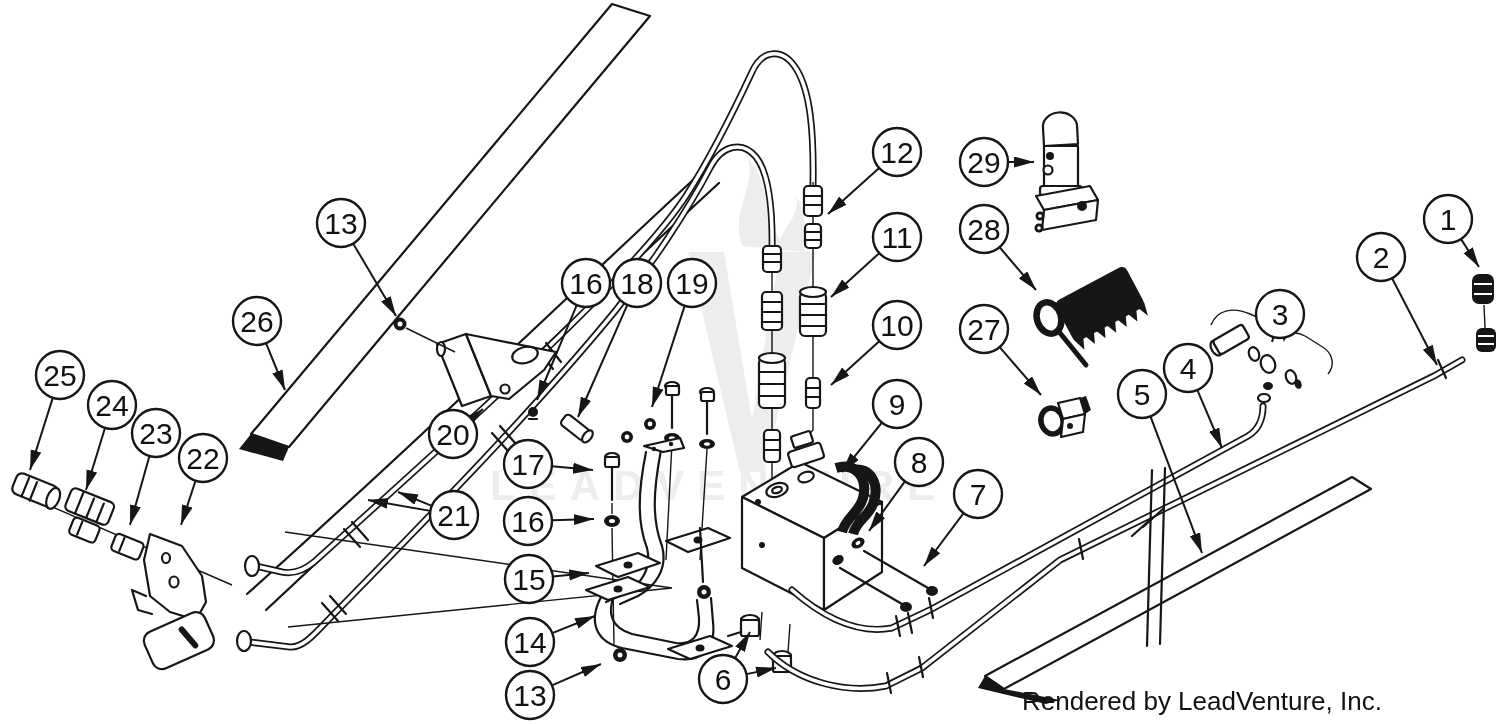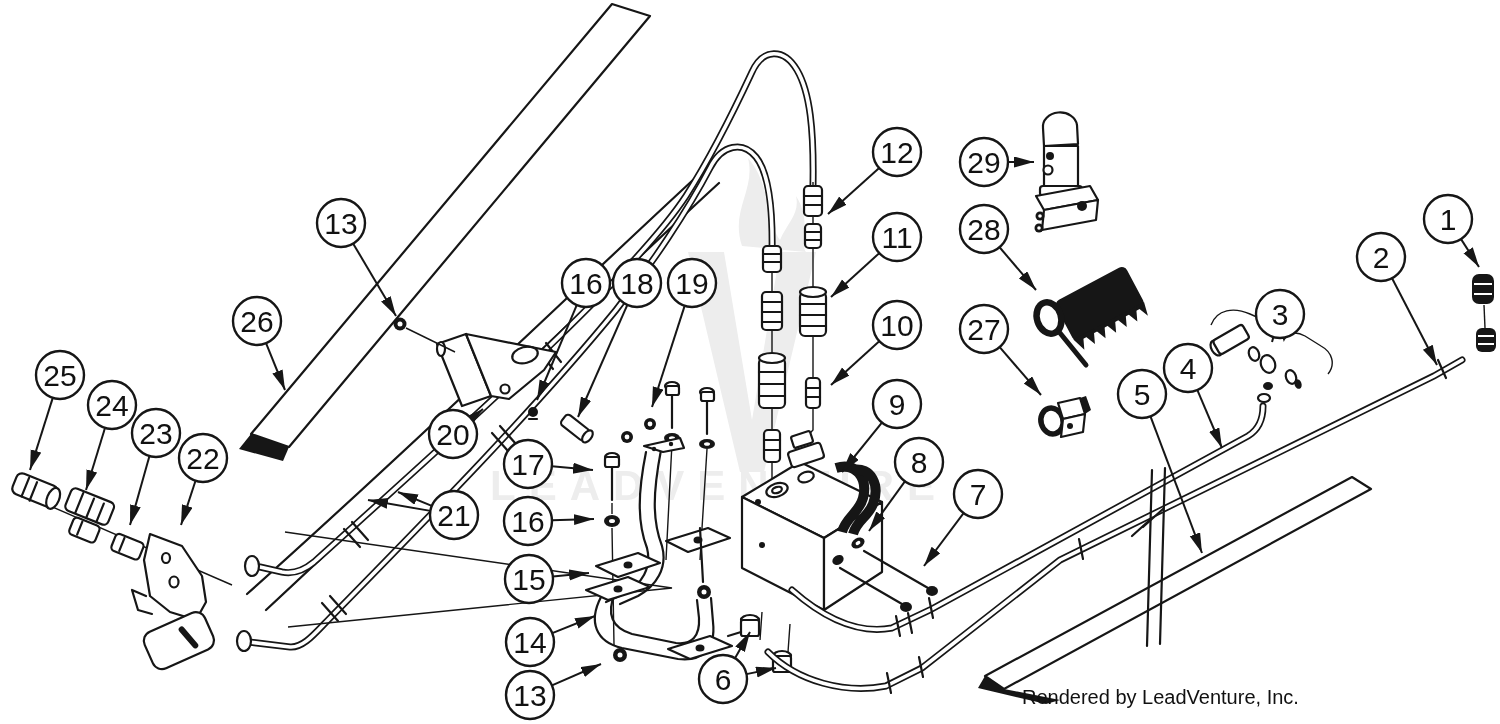--- a/index.html
+++ b/index.html
@@ -10,21 +10,21 @@
   .thin{stroke:#161616;stroke-width:1.4;fill:none;}
   .wf{fill:#ffffff;}
   .df{fill:#161616;stroke:none;}
   .tube7{stroke:#161616;stroke-width:7;fill:none;stroke-linecap:round;}
   .tubecore{stroke:#ffffff;stroke-width:3.6;fill:none;stroke-linecap:round;}
   .wm{fill:#ededed;}
   .callout-circle{fill:#ffffff;stroke:#161616;stroke-width:2.4;}
   .callout-num{font-family:"Liberation Sans", sans-serif;font-size:30px;fill:#111111;
                text-anchor:middle;}
   .leader{stroke:#161616;stroke-width:2;fill:none;}
-  #credit{position:absolute;left:1022px;top:686px;font-size:20px;color:#111;
+  #credit{position:absolute;left:1022px;top:686px;font-size:26px;color:#111;
           font-family:"Liberation Sans", sans-serif;white-space:nowrap;}
   #wm-text{font-family:"Liberation Sans", sans-serif;font-weight:bold;font-size:42px;
            letter-spacing:13px;fill:#ededed;}
 </style>
 </head>
 <body>
 
 <div id="stage">
 <svg id="artsvg" width="1500" height="724" viewBox="0 0 1500 724">
 

